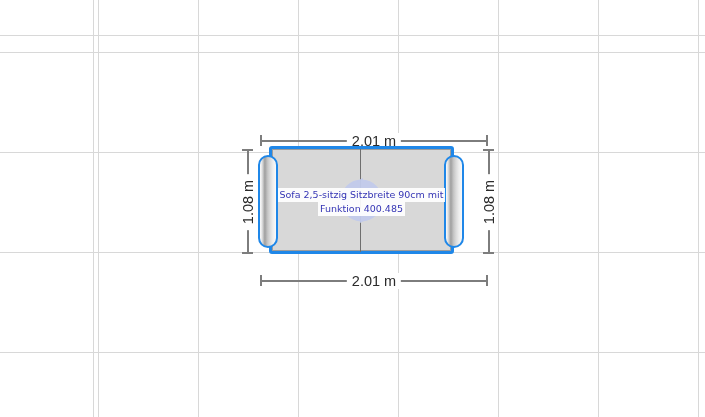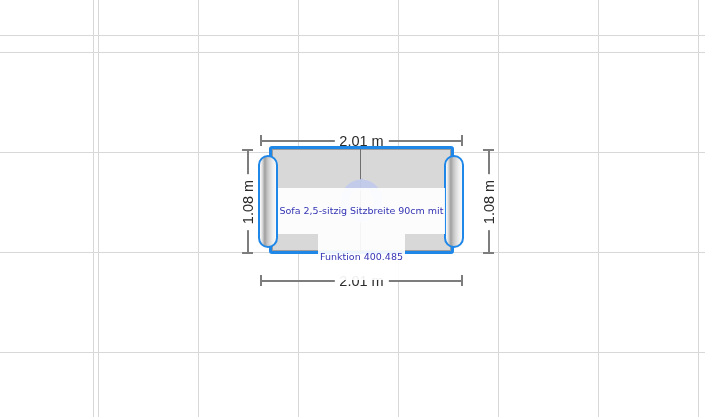--- a/index.html
+++ b/index.html
@@ -50,25 +50,25 @@
     position: absolute; left: 269px; top: 188px; width: 185px;
     text-align: center;
     font-family: "DejaVu Sans", sans-serif;
     font-size: 9.5px; line-height: 14px;
     color: #3434b4;
     pointer-events: none;
   }
   .sofa-label span {
     display: inline-block; white-space: nowrap;
     background: rgba(255,255,255,0.92);
-    padding: 16px 2px;
+    padding: 0 2px;
   }
 
   
-  .dim-h { position: absolute; left: 260px; width: 203px; height: 11px; }
+  .dim-h { position: absolute; left: 260px; width: 228px; height: 11px; }
   .dim-h.top    { top: 135px; }
   .dim-h.bottom { top: 275px; }
   .dim-h .line  { position: absolute; top: 4.5px; left: 0; right: 0; height: 2px; background: #7d7d7d; }
   .dim-h .tick  { position: absolute; top: 0; width: 2px; height: 11px; background: #7d7d7d; }
   .dim-h .tick.t-left  { left: 0; }
   .dim-h .tick.t-right { right: 0; }
 
   .dim-v { position: absolute; top: 149px; height: 105px; width: 11px; }
   .dim-v.left  { left: 242px; }
   .dim-v.right { left: 483px; }

